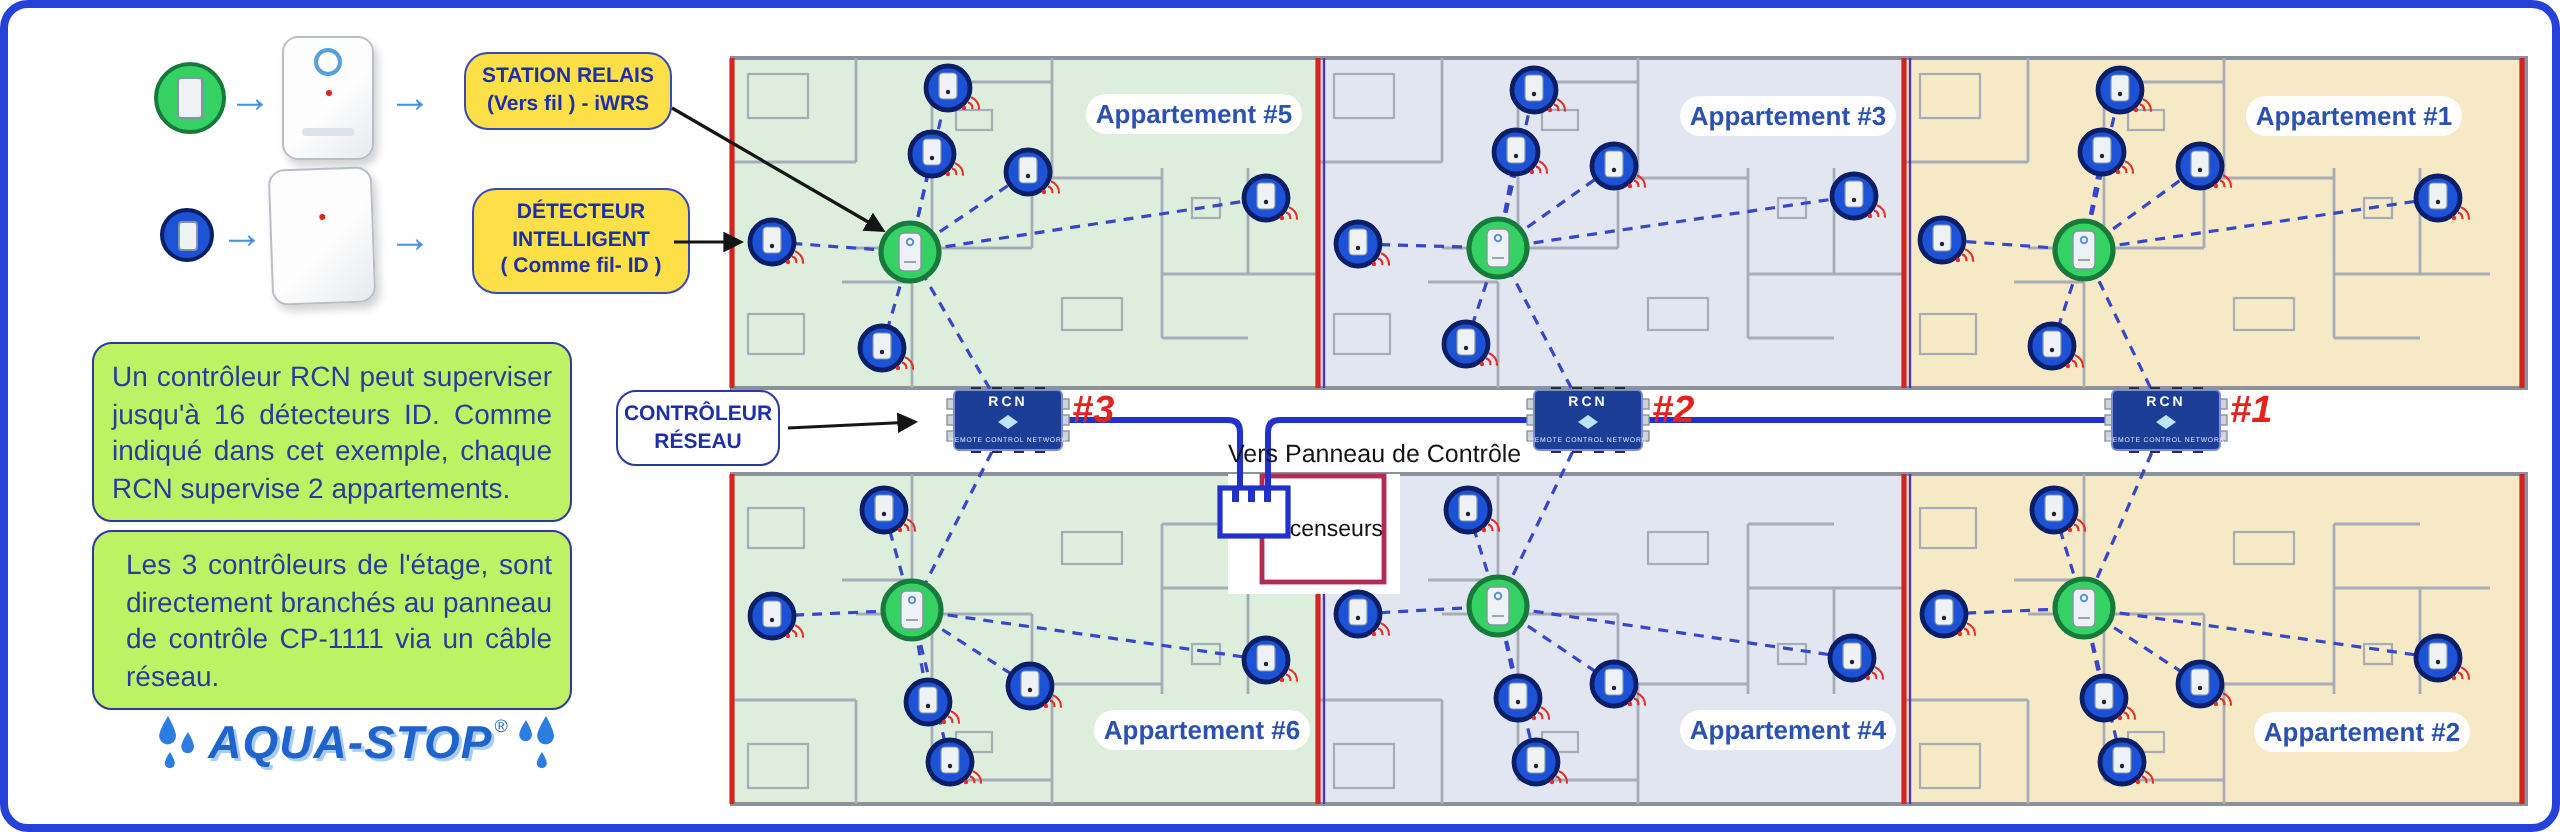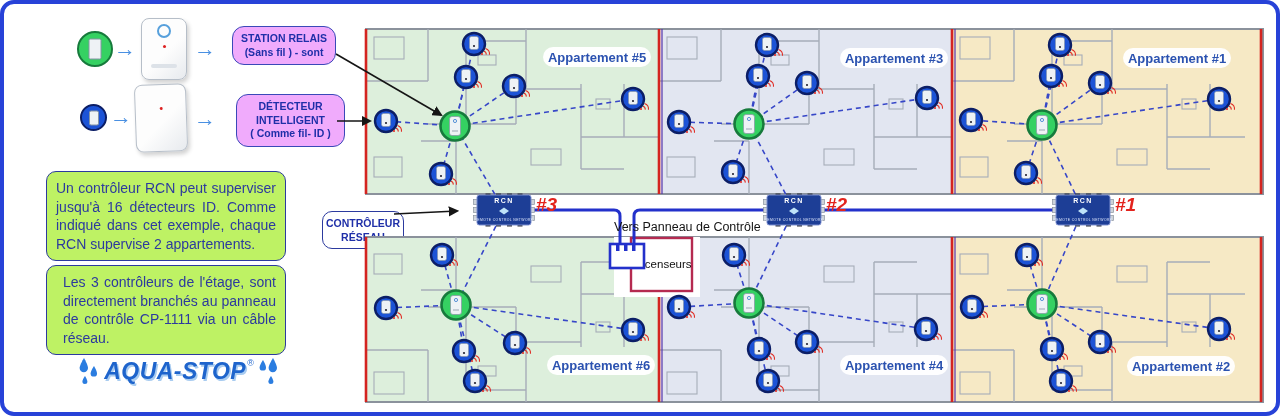--- a/index.html
+++ b/index.html
@@ -18,31 +18,31 @@
   .mk-det .mini-dev{width:8px;height:13px;}
   .lg-arrow{position:absolute;color:#4a90e2;font-size:22px;font-weight:bold;line-height:1;}
   .dev{position:absolute;background:linear-gradient(135deg,#fdfdfd 55%,#e7eaee);
     border:1px solid #b6bec8;border-radius:8px;box-shadow:2px 3px 4px rgba(0,0,0,.18);}
   .dev-relay{left:137px;top:14px;width:44px;height:60px;}
   .dev-det{left:131px;top:80px;width:50px;height:66px;transform:rotate(-2deg);}
   .dev .logo-ring{display:block;width:10px;height:10px;border:2px solid #57a0dc;border-radius:50%;margin:5px auto 0;}
   .dev .led{display:block;width:3px;height:3px;background:#d22;border-radius:50%;margin:7px auto 0;}
   .dev .base-line{display:block;width:60%;height:4px;background:#dde2e8;margin:16px auto 0;border-radius:2px;}
   .dev-det .led{margin-top:22px;}
-  .lg-box{position:absolute;border:1.6px solid #3a49b8;border-radius:12px;background:#f0abfc;
+  .lg-box{position:absolute;border:1.6px solid #3a49b8;border-radius:12px;background:#fde047;
     color:#1f2fa8;font-weight:bold;font-size:10.5px;text-align:center;padding:5px 4px;line-height:1.3;}
   .lg-box1{left:228px;top:22px;width:104px;box-sizing:border-box;}
   .lg-box2{left:232px;top:90px;width:109px;box-sizing:border-box;}
   .note{position:absolute;border:1.7px solid #2c3a9e;border-radius:10px;color:#2c3a9e;
     font-size:14px;line-height:1.33;text-align:justify;padding:7px 9px;background:#bef264;width:240px;box-sizing:border-box;}
   .note1{left:42px;top:167px;}
   .note2{left:42px;top:261px;padding-left:16px;}
-  .ctrl-box{position:absolute;left:318px;top:191px;width:82px;box-sizing:border-box;
+  .ctrl-box{position:absolute;left:304px;top:191px;width:82px;box-sizing:border-box;
     border:1.8px solid #2c3a9e;border-radius:10px;background:#fff;color:#1f2fa8;
-    font-weight:bold;font-size:10.5px;text-align:center;line-height:1.35;padding:4px 2px;margin-top:16px;}
+    font-weight:bold;font-size:10.5px;text-align:center;line-height:1.35;padding:4px 2px;}
   .logo{position:absolute;left:58px;top:352px;width:234px;display:flex;align-items:center;justify-content:center;gap:1px;}
   .logo-text{font-size:23px;font-weight:bold;font-style:italic;color:#1e64cc;letter-spacing:.5px;
     text-shadow:1.5px 1.5px 0 #a9ccf0;}
   .logo-reg{font-size:9px;color:#1e64cc;align-self:flex-start;margin-top:2px;}
   
   #plan{position:absolute;left:0;top:0;width:1280px;height:416px;pointer-events:none;}
 </style>
 </head>
 <body>
 
@@ -53,21 +53,21 @@
     </div>
   <span class="lg-arrow" style="left:110px;top:34px;">→</span>
   <div class="dev dev-relay">
     <span class="logo-ring"></span>
     <span class="led"></span>
     <span class="base-line"></span>
   </div>
   <span class="lg-arrow" style="left:190px;top:34px;">→</span>
   <div class="lg-box lg-box1">
     <div>STATION RELAIS</div>
-    <div>(Sans fil )  - sont</div>
+    <div>(Vers fil )  - iWRS</div>
   </div>
 
   <div class="mk mk-det">
       <span class="mini-dev"></span>
     </div>
   <span class="lg-arrow" style="left:106px;top:102px;">→</span>
   <div class="dev dev-det">
     <span class="led"></span>
   </div>
   <span class="lg-arrow" style="left:190px;top:104px;">→</span>

